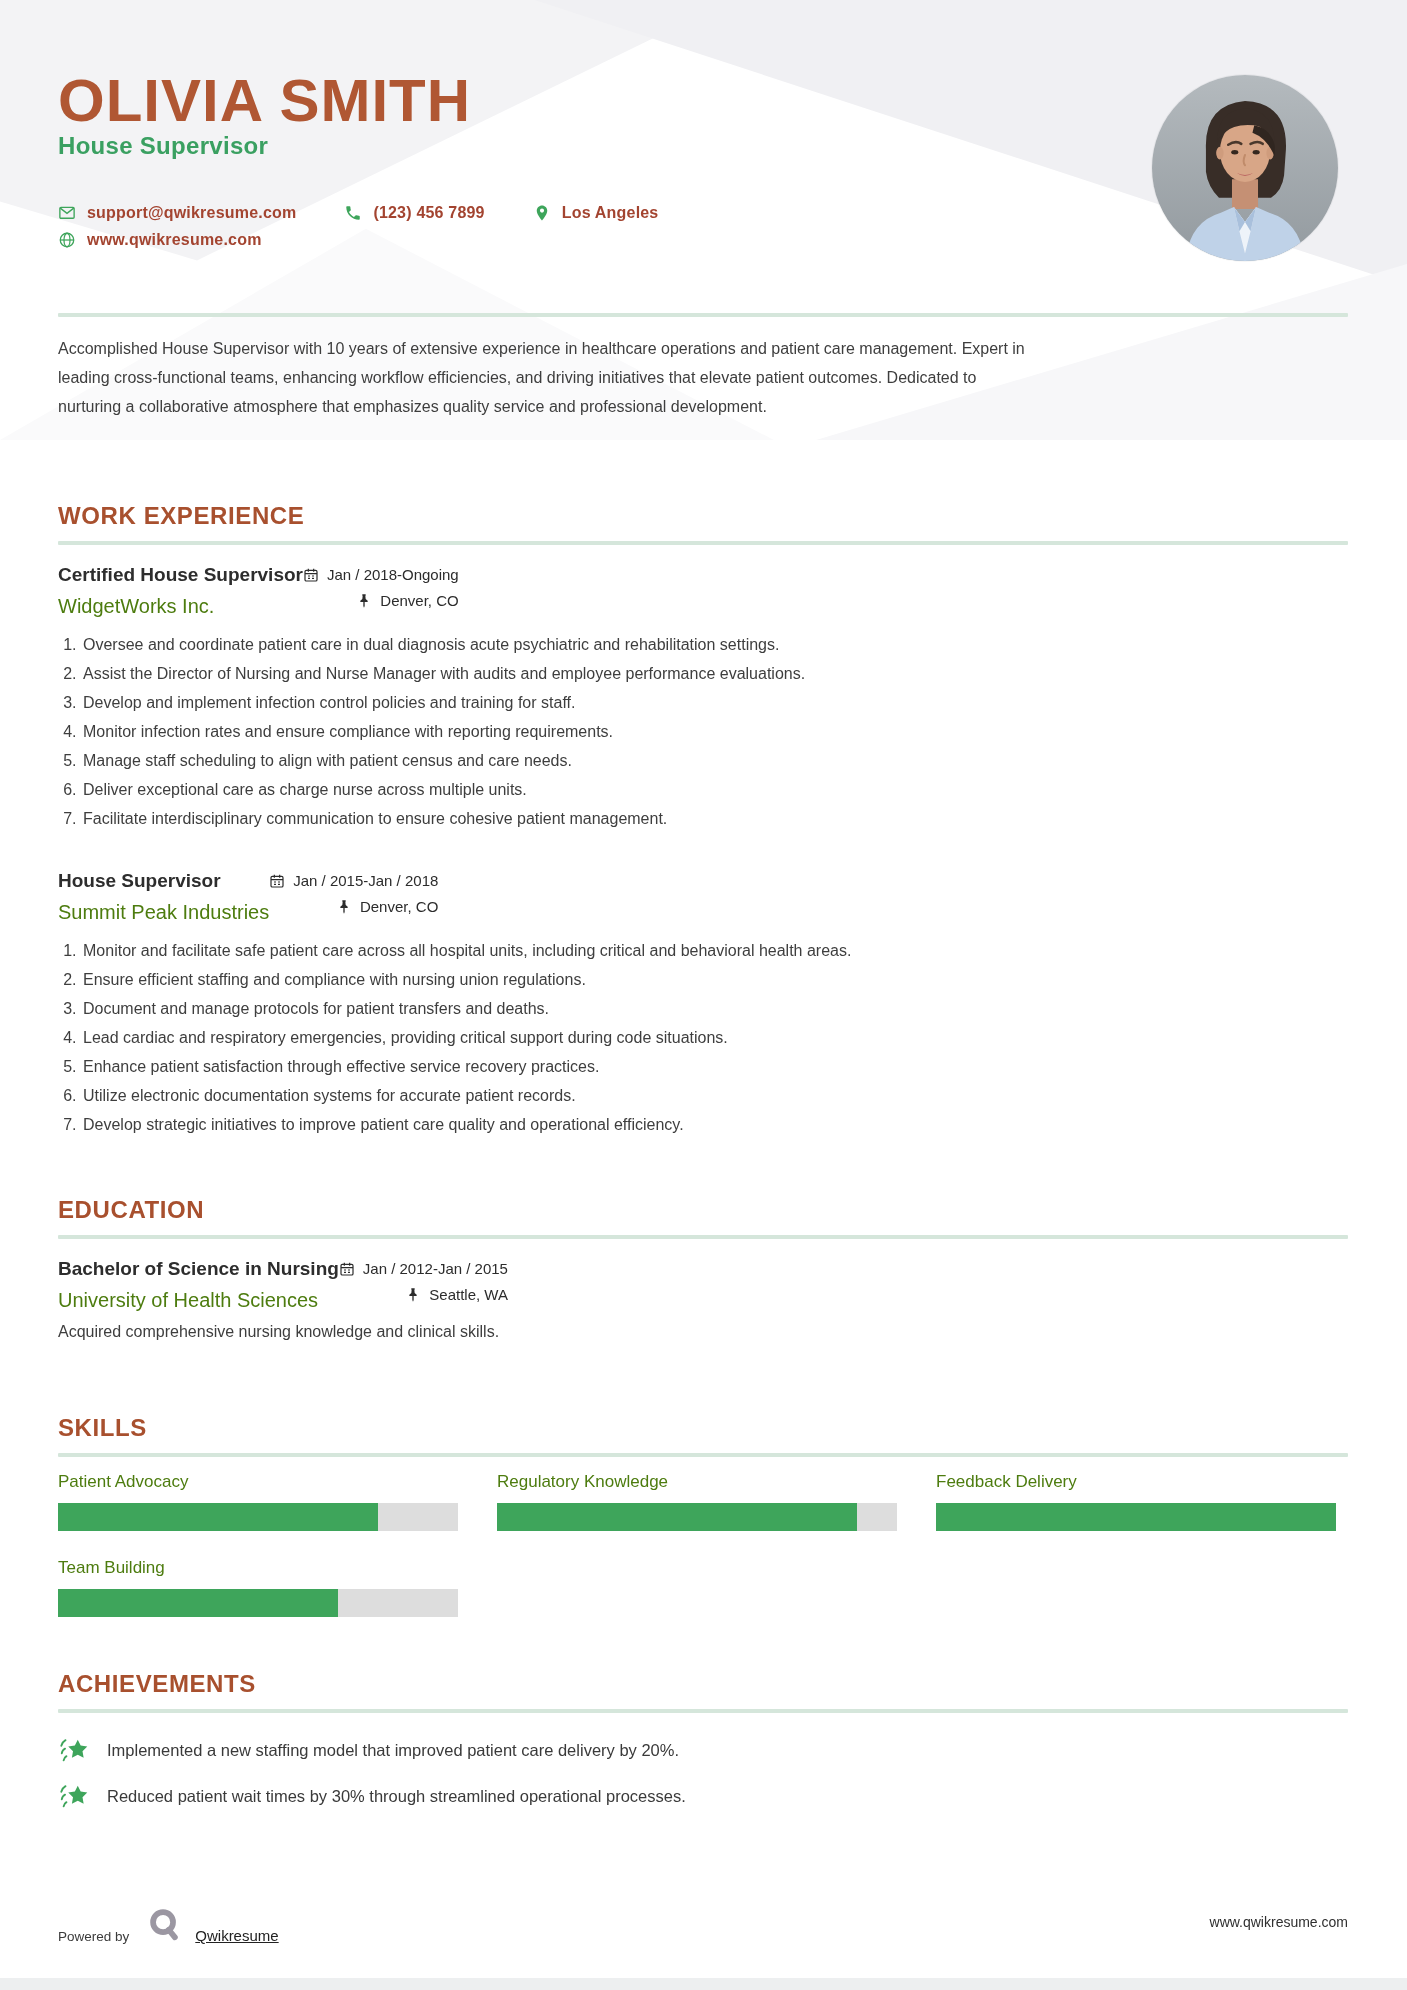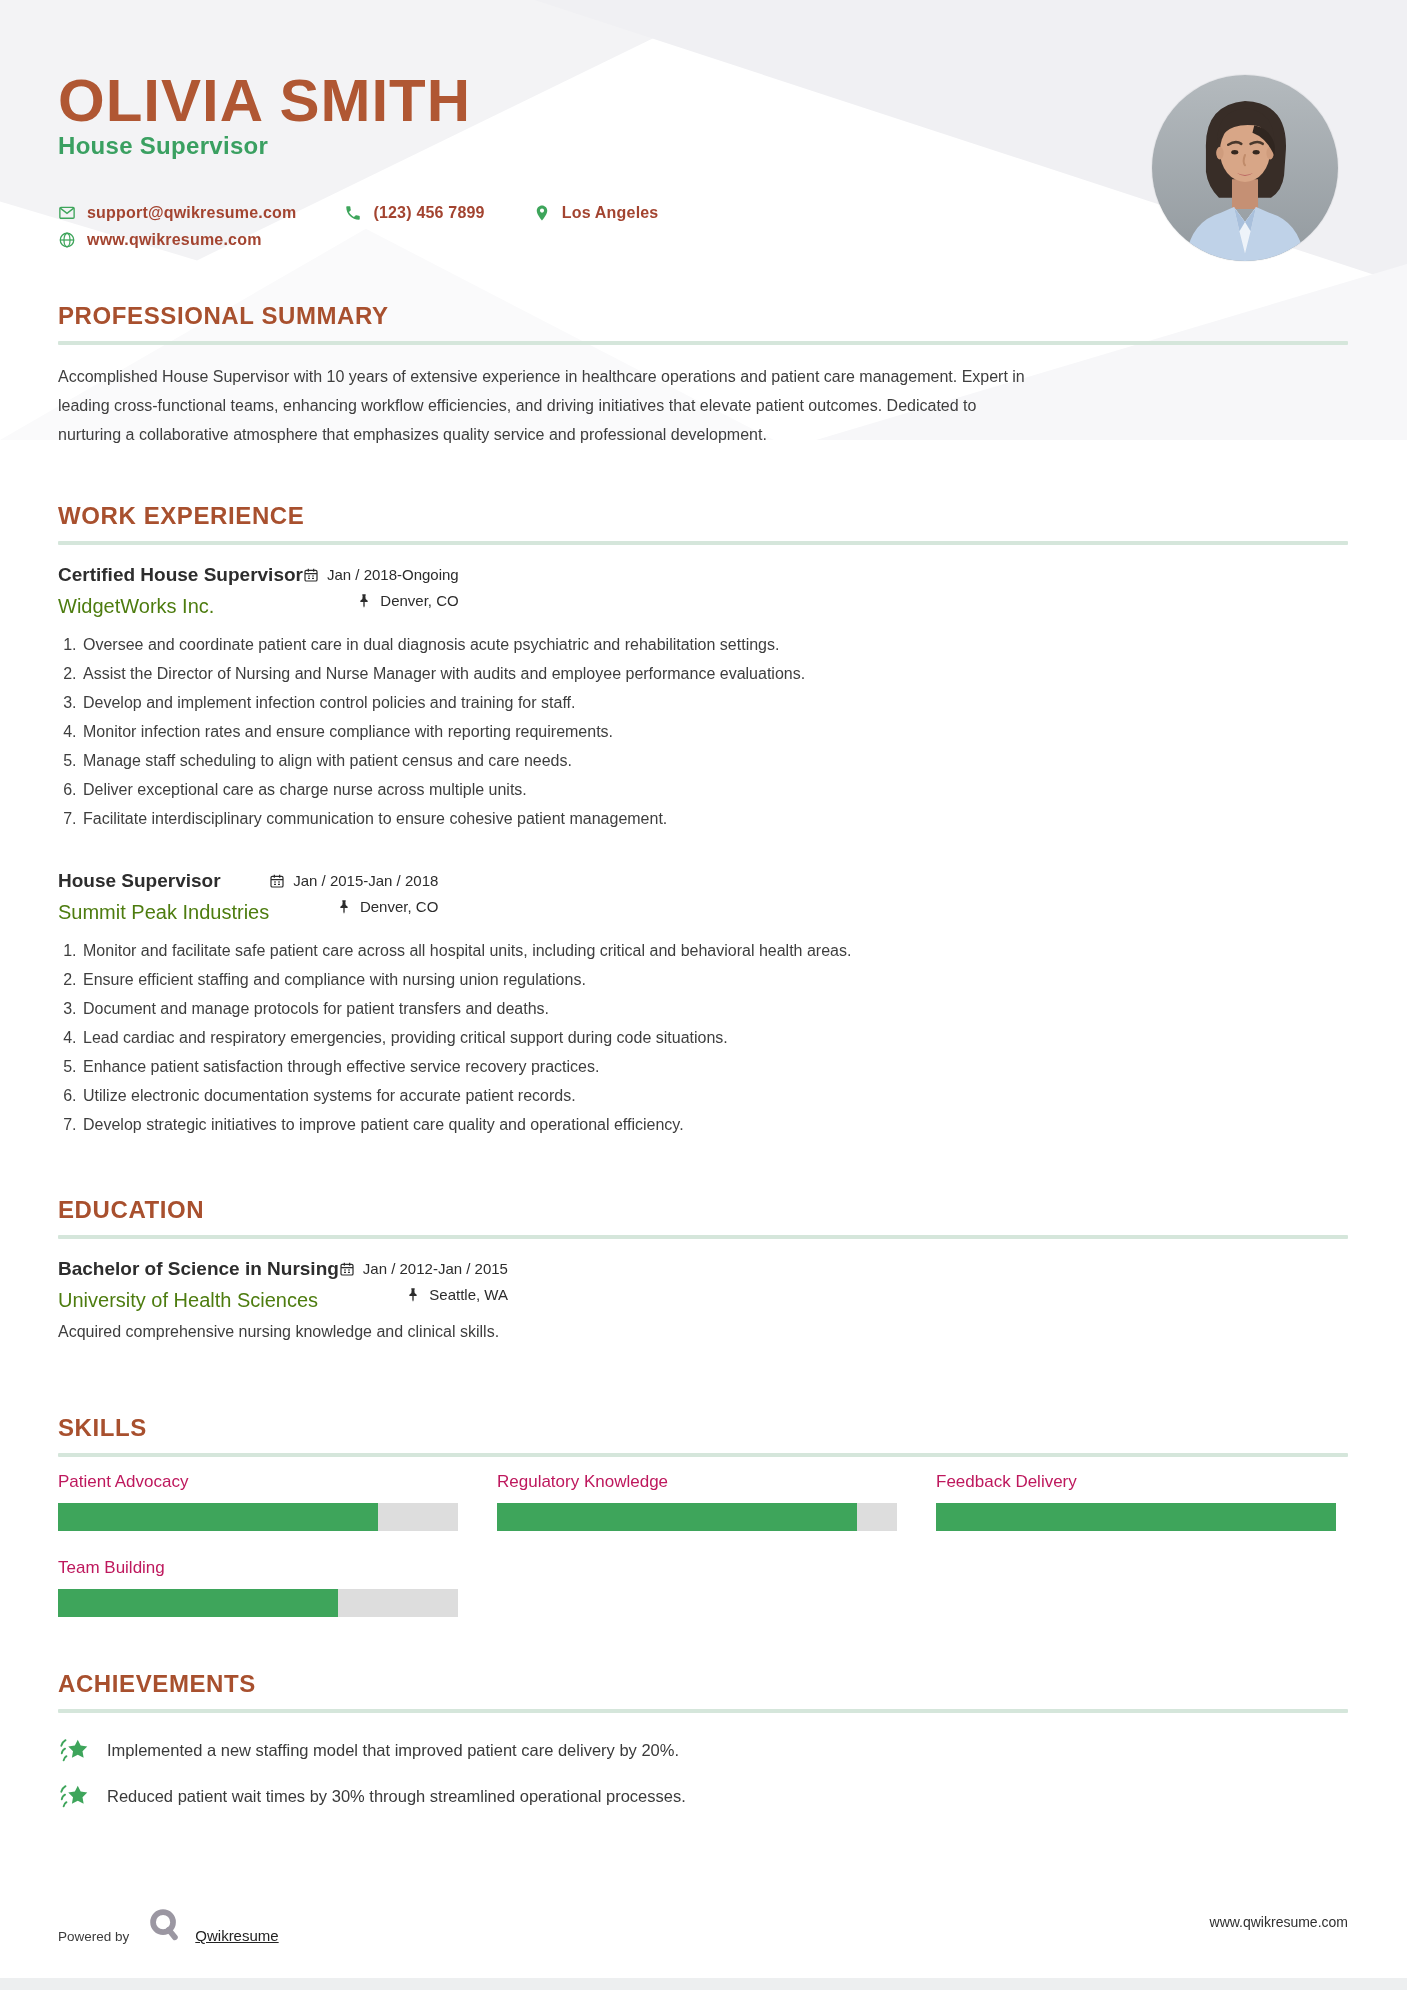--- a/index.html
+++ b/index.html
@@ -70,21 +70,21 @@
   .job-bullets { margin-top:12px; margin-left:3px; padding-left:20px; width:1100px;
                  font-size:16px; line-height:29px; color:#3e3e3e; }
   .job-bullets li { padding-left:2px; }
 
   #sec-education { top:1196px; }
   .edu-desc { margin-top:11px; font-size:16px; color:#3e3e3e; }
 
   #sec-skills { top:1414px; }
   .skills-grid { margin-top:15px; display:grid; grid-template-columns:400px 400px 400px;
                  column-gap:39px; row-gap:27px; }
-  .skill-name { font-size:17px; color:#be185d; }
+  .skill-name { font-size:17px; color:#4d7c0f; }
   .skill-track { margin-top:11px; height:28px; background:#dddddd; }
   .skill-fill { height:100%; background:#3ea55b; }
 
   #sec-achievements { top:1670px; }
   .ach-list { margin-top:23px; }
   .ach-item { display:flex; align-items:center; column-gap:17px; }
   .ach-item + .ach-item { margin-top:17px; }
   .ach-icon { width:32px; height:29px; flex:0 0 auto; }
   .ach-text { font-size:16.5px; color:#3a3a3a; }
 
@@ -178,21 +178,20 @@
       <ellipse cx="44.5" cy="41.5" rx="1.9" ry="1.2" fill="#35281f"></ellipse>
       <ellipse cx="56" cy="41.5" rx="1.9" ry="1.2" fill="#35281f"></ellipse>
 
       <path d="M50 43 q-1.5 4 0 5.5" stroke="#c08b6a" stroke-width="1.1" fill="none" stroke-linecap="round"></path>
 
       <path d="M45.5 52.5 q4.5 2.6 9 0 q-4.5 3.4 -9 0 z" fill="#b25156"></path>
     </svg>
   </div>
 
   <div class="section" id="sec-summary">
-    <div class="sec-h">PROFESSIONAL SUMMARY</div>
     <div class="divider"></div>
     <p class="summary-text">Accomplished House Supervisor with 10 years of extensive experience in healthcare operations and patient care management. Expert in leading cross-functional teams, enhancing workflow efficiencies, and driving initiatives that elevate patient outcomes. Dedicated to nurturing a collaborative atmosphere that emphasizes quality service and professional development.</p>
   </div>
 
   <div class="section" id="sec-experience">
     <div class="sec-h">WORK EXPERIENCE</div>
     <div class="divider"></div>
 
     <div class="job">
       <div class="job-head">

